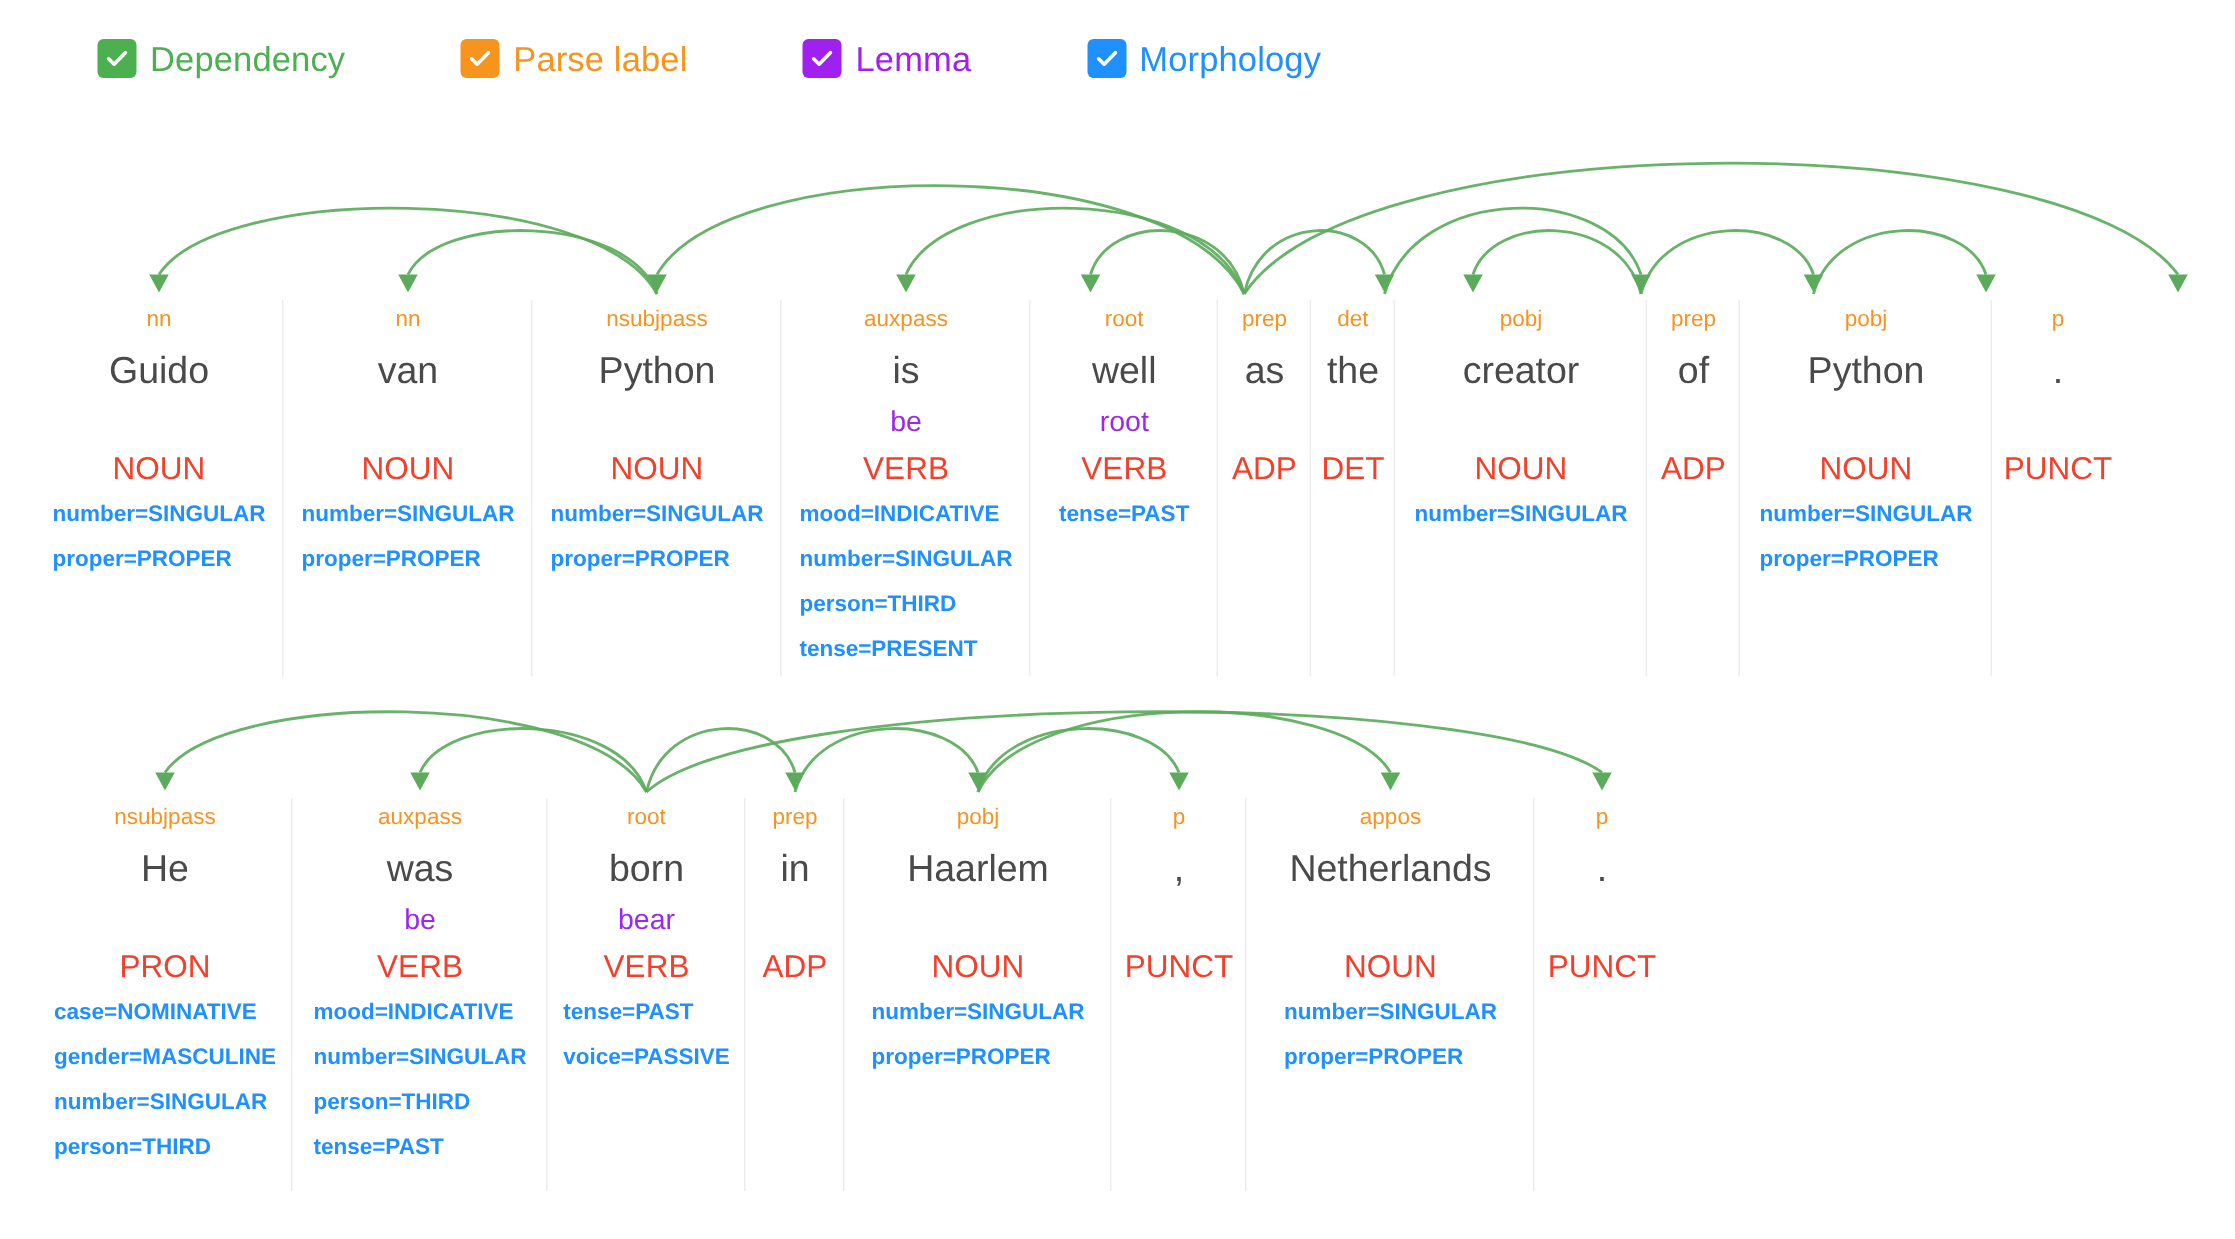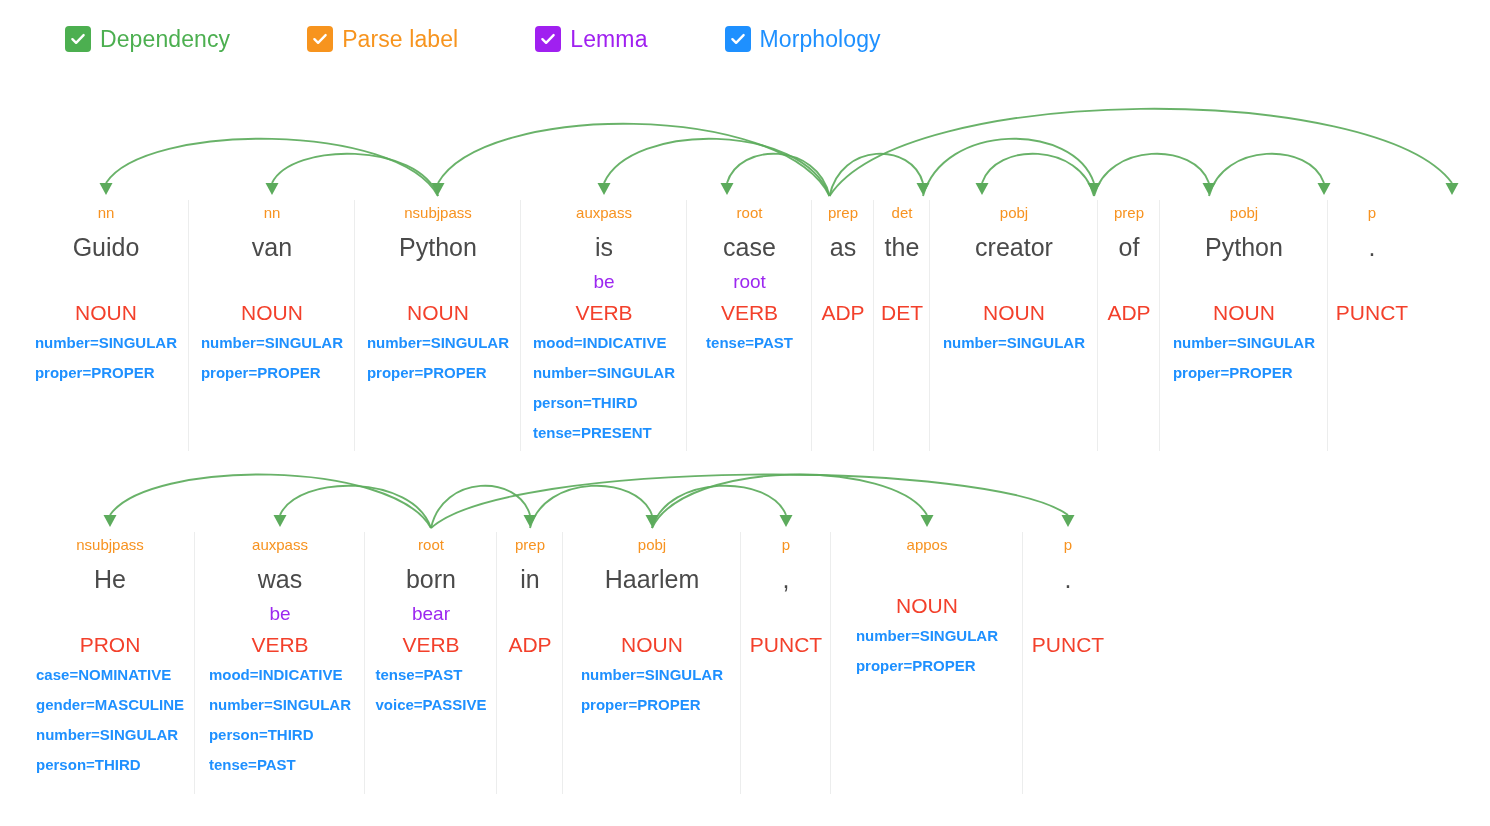--- a/index.html
+++ b/index.html
@@ -239,21 +239,21 @@
         <div class="morph-list">
           <div class="morph-item">mood=INDICATIVE</div>
           <div class="morph-item">number=SINGULAR</div>
           <div class="morph-item">person=THIRD</div>
           <div class="morph-item">tense=PRESENT</div>
         </div>
       </div>
       <div class="token-col" style="width: 125px;">
         <span class="divider" style="height: 251px;"></span>
         <div class="dep-label">root</div>
-        <div class="token-word">case</div>
+        <div class="token-word">well</div>
         <div class="token-lemma">root</div>
         <div class="token-pos">VERB</div>
         <div class="morph-list">
           <div class="morph-item">tense=PAST</div>
         </div>
       </div>
       <div class="token-col" style="width: 62px;">
         <span class="divider" style="height: 251px;"></span>
         <div class="dep-label">prep</div>
         <div class="token-word">as</div>
@@ -387,20 +387,21 @@
         <span class="divider" style="height: 262px;"></span>
         <div class="dep-label">p</div>
         <div class="token-word">,</div>
         <div class="token-lemma empty">&nbsp;</div>
         <div class="token-pos">PUNCT</div>
         <div class="morph-list"></div>
       </div>
       <div class="token-col" style="width: 192px;">
         <span class="divider" style="height: 262px;"></span>
         <div class="dep-label">appos</div>
+        <div class="token-word">Netherlands</div>
         <div class="token-lemma empty">&nbsp;</div>
         <div class="token-pos">NOUN</div>
         <div class="morph-list">
           <div class="morph-item">number=SINGULAR</div>
           <div class="morph-item">proper=PROPER</div>
         </div>
       </div>
       <div class="token-col" style="width: 90px;">
         <div class="dep-label">p</div>
         <div class="token-word">.</div>

